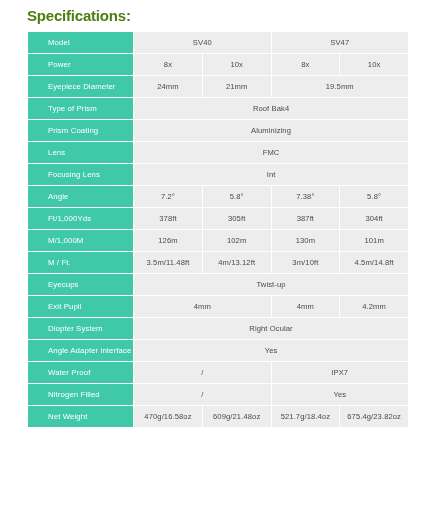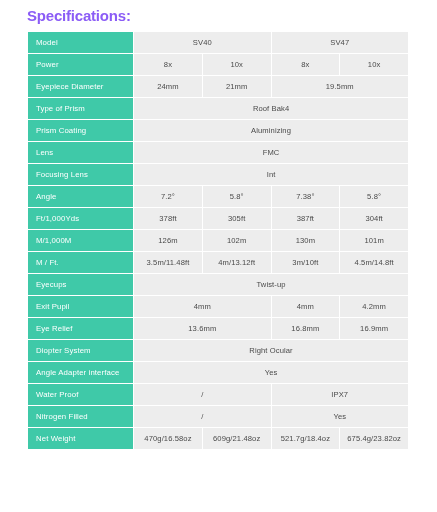--- a/index.html
+++ b/index.html
@@ -20,21 +20,21 @@
     height: 512px;
     background: #ffffff;
     box-sizing: border-box;
   }
   .title {
     position: absolute;
     left: 27px;
     top: 6px;
     font-size: 15px;
     font-weight: bold;
-    color: #8b5cf6;
+    color: #4d7c0f;
     letter-spacing: -0.2px;
     line-height: 20px;
   }
   .spec-table {
     position: absolute;
     left: 27px;
     top: 31px;
     width: 382px;
     border-collapse: separate;
     border-spacing: 1px 1px;
@@ -49,21 +49,21 @@
     text-align: center;
     vertical-align: middle;
     white-space: nowrap;
     overflow: hidden;
     letter-spacing: 0.1px;
   }
   .spec-table td.label {
     background: #3fc9a8;
     color: #ffffff;
     text-align: left;
-    padding-left: 8px;
+    padding-left: 20px;
     font-size: 7.8px;
   }
   .col-label { width: 104px; }
   .col-v { width: 67px; }
 </style>
 </head>
 <body>
 
 <div class="page">
 
@@ -144,26 +144,20 @@
           <td class="label">Eyecups</td>
           <td colspan="4">Twist-up</td>
         </tr>
         <tr>
           <td class="label">Exit Pupil</td>
           <td colspan="2">4mm</td>
           <td>4mm</td>
           <td>4.2mm</td>
         </tr>
         <tr>
-          <td class="label">Eye Relief</td>
-          <td colspan="2">13.6mm</td>
-          <td>16.8mm</td>
-          <td>16.9mm</td>
-        </tr>
-        <tr>
           <td class="label">Diopter System</td>
           <td colspan="4">Right Ocular</td>
         </tr>
         <tr>
           <td class="label">Angle Adapter interface</td>
           <td colspan="4">Yes</td>
         </tr>
         <tr>
           <td class="label">Water Proof</td>
           <td colspan="2">/</td>

